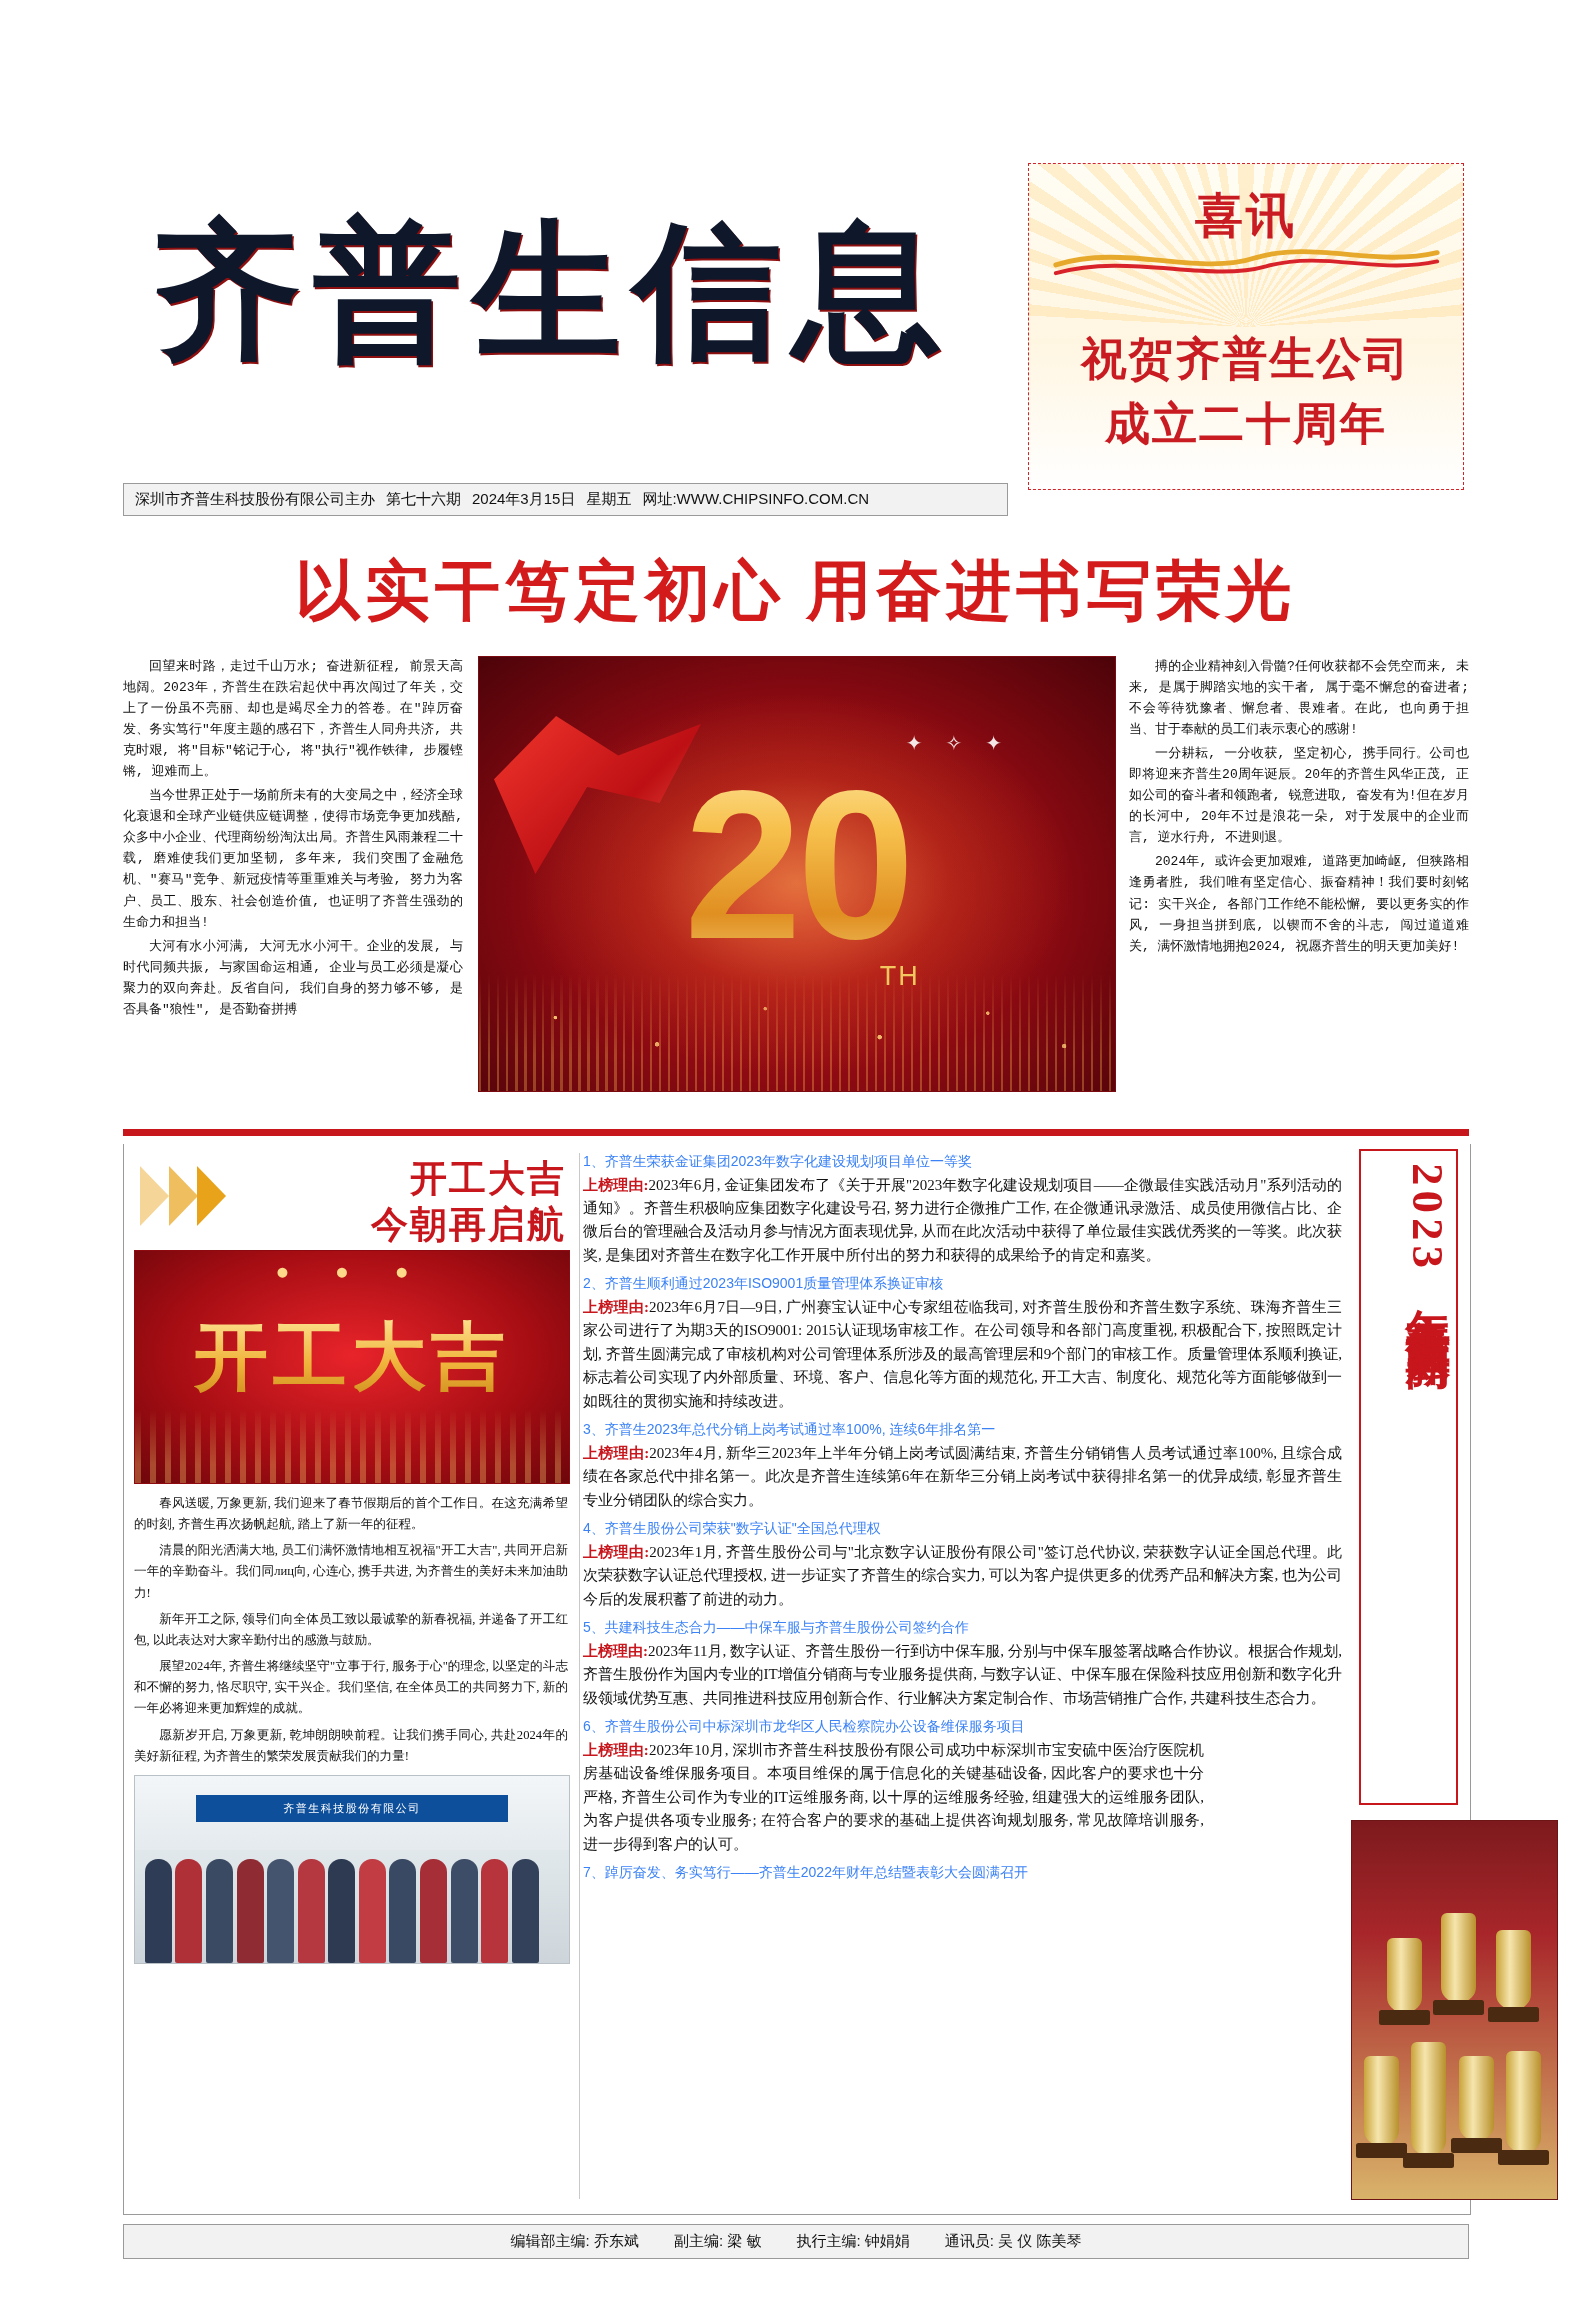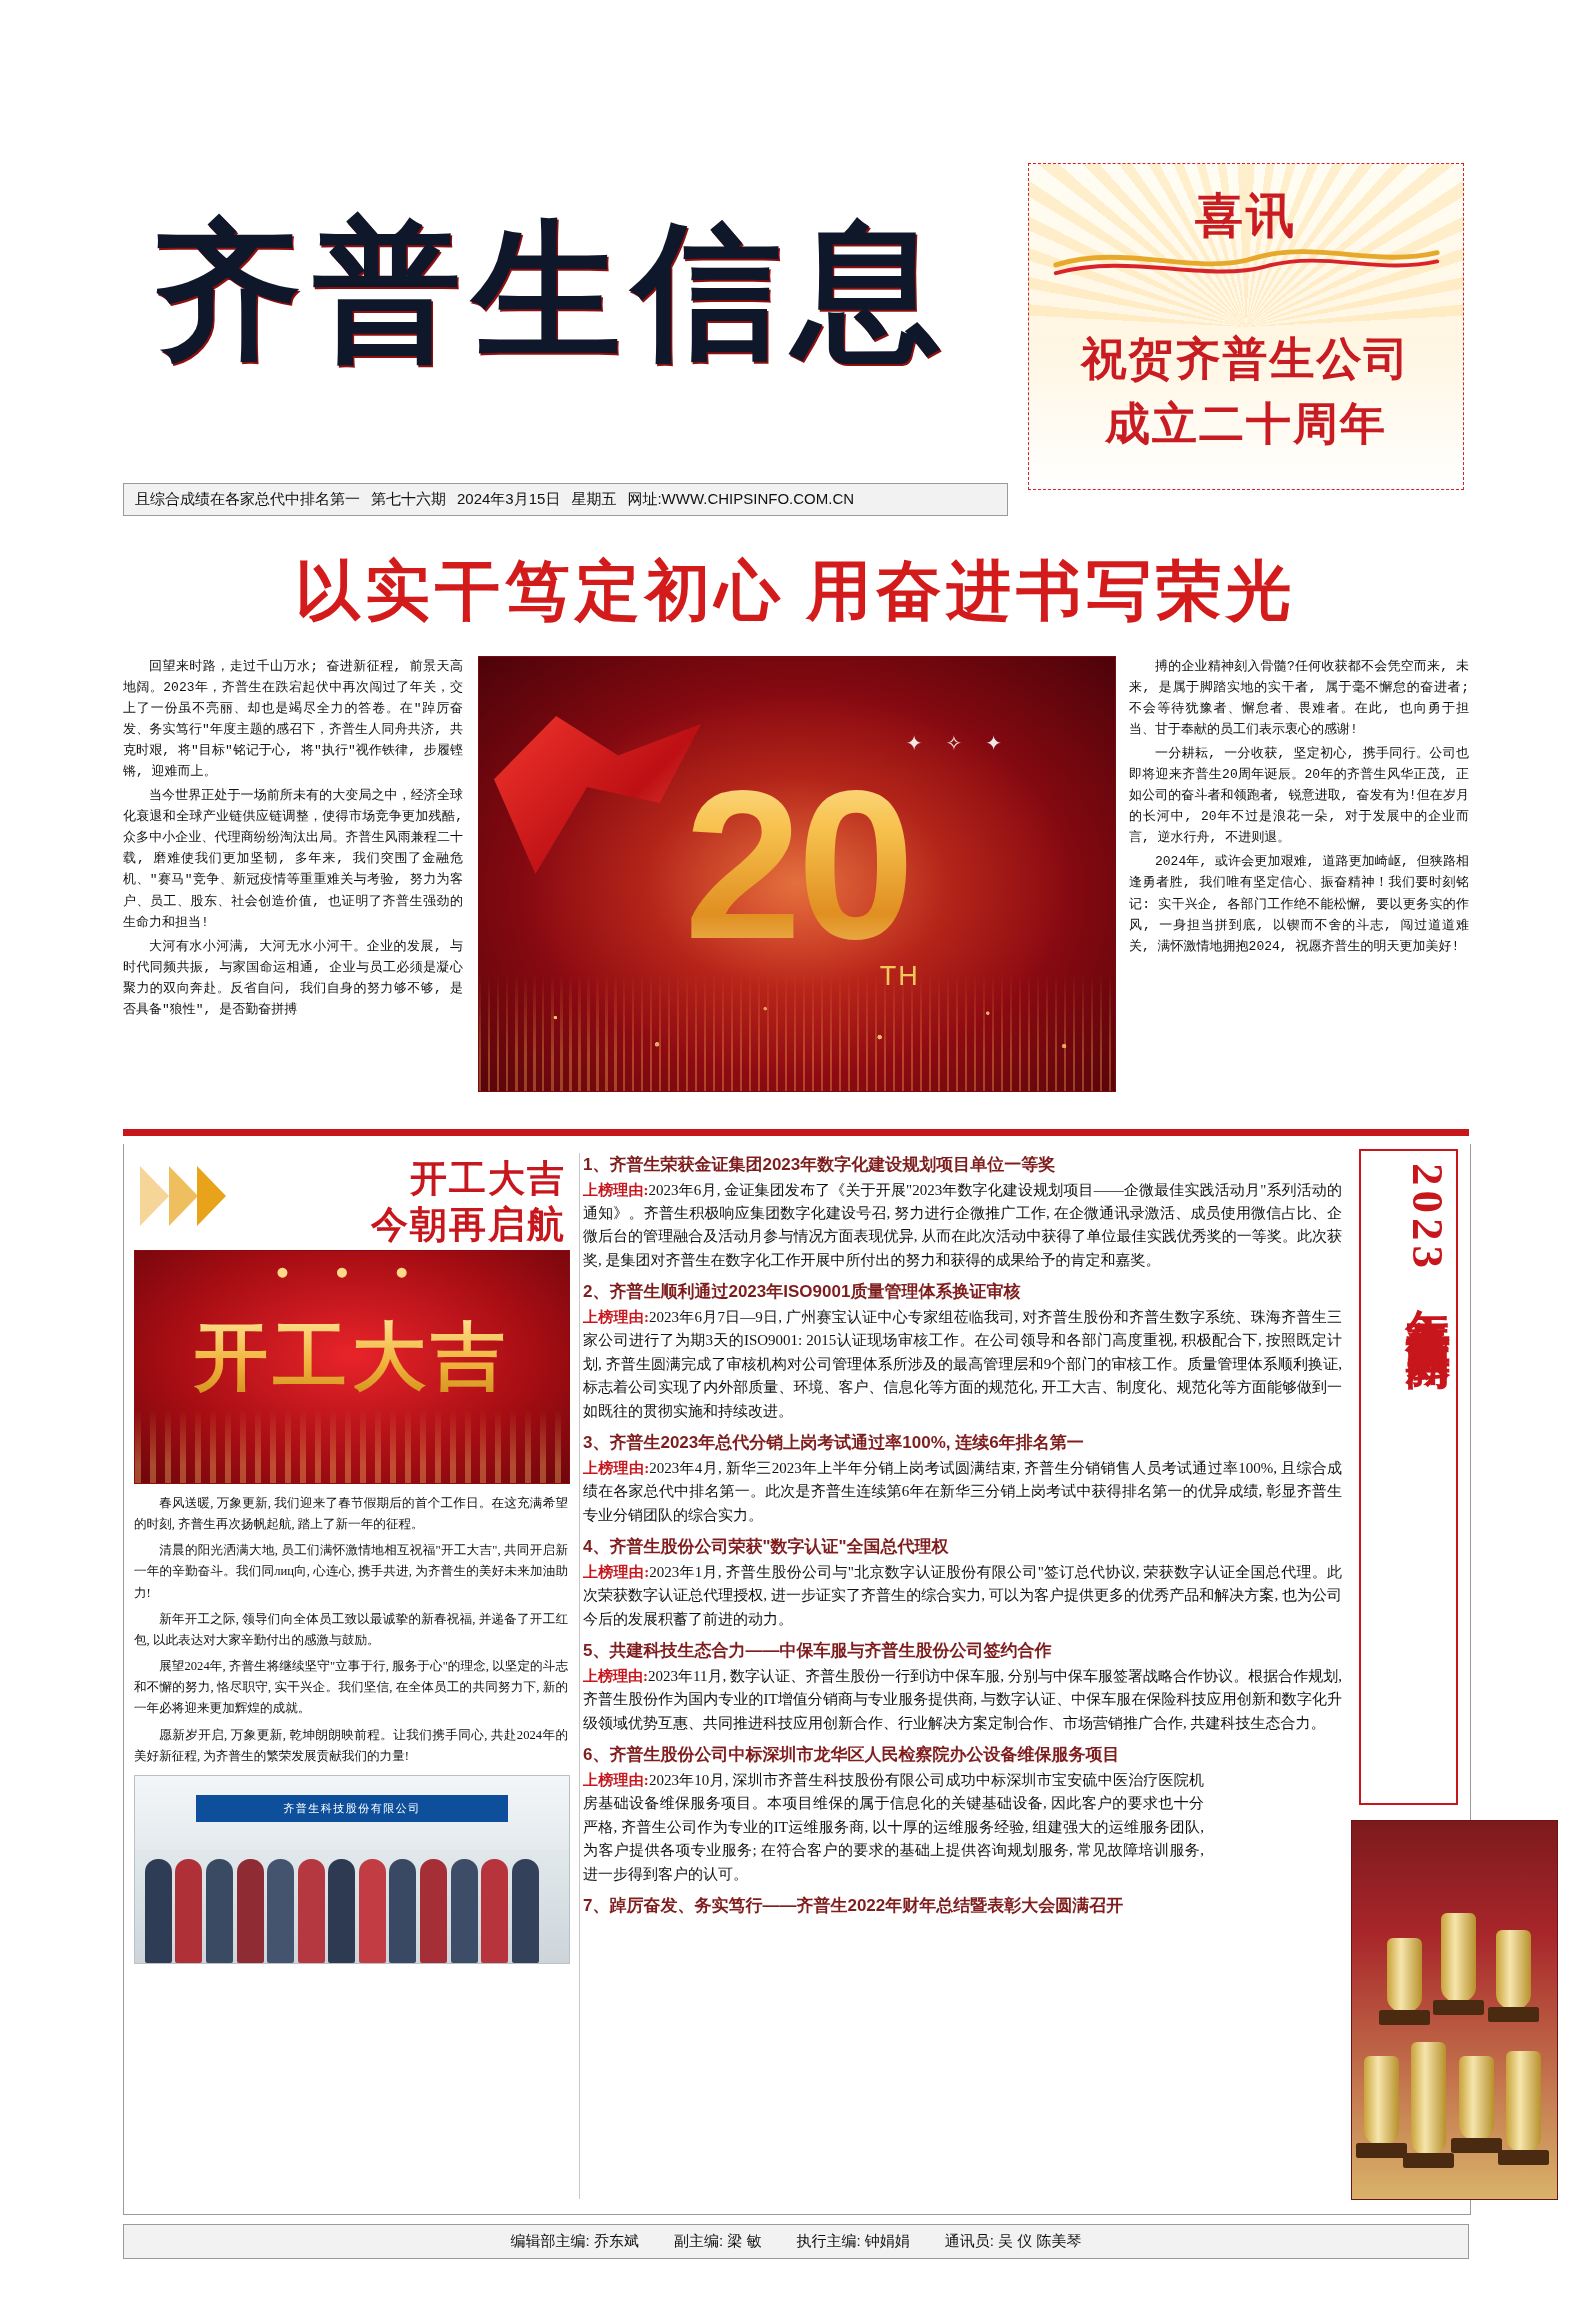--- a/index.html
+++ b/index.html
@@ -205,21 +205,21 @@
   }
   .gp-people{position:absolute;left:0;right:0;bottom:0;height:123px;}
   .gp-people i{
     position:absolute;bottom:0;width:27px;height:104px;border-radius:13px 13px 2px 2px;
   }
   .right-col{
     position:absolute;left:459px;top:9px;width:759px;height:1046px;
   }
   .news-item{margin-bottom:8.4px;}
   .news-title{
-    font-size:17px;font-weight:bold;color:#7f1d1d;margin-bottom:2.5px;
+    font-size:14px;font-weight:normal;color:#3b82f6;margin-bottom:2.5px;
     font-family:"Liberation Sans","DejaVu Sans",sans-serif;
   }
   .news-body{
     font-size:15px;line-height:1.56;text-align:justify;color:#111;
   }
   .news-body b{color:#c8161d;font-weight:bold;}
   .cups-img{
     position:absolute;left:1228px;top:1149px;width:232px;height:380px;
   }
   .cups-inner{
@@ -275,21 +275,21 @@
         <path d="M10 72 C160 30, 320 92, 440 58 C560 25, 670 75, 790 48" stroke="#d8232a" stroke-width="8" fill="none" stroke-linecap="round"></path>
       </svg>
       <div class="xixun-lines">
         <div>祝贺齐普生公司</div>
         <div>成立二十周年</div>
       </div>
     </div>
   </div>
 
   <div class="infobar">
-    <span>且综合成绩在各家总代中排名第一</span>
+    <span>深圳市齐普生科技股份有限公司主办</span>
     <span>第七十六期</span>
     <span>2024年3月15日</span>
     <span>星期五</span>
     <span>网址:WWW.CHIPSINFO.COM.CN</span>
   </div>
 
   <div class="headline">以实干笃定初心 用奋进书写荣光</div>
 
   <div class="top-zone">
     <div class="col-text col-left">

